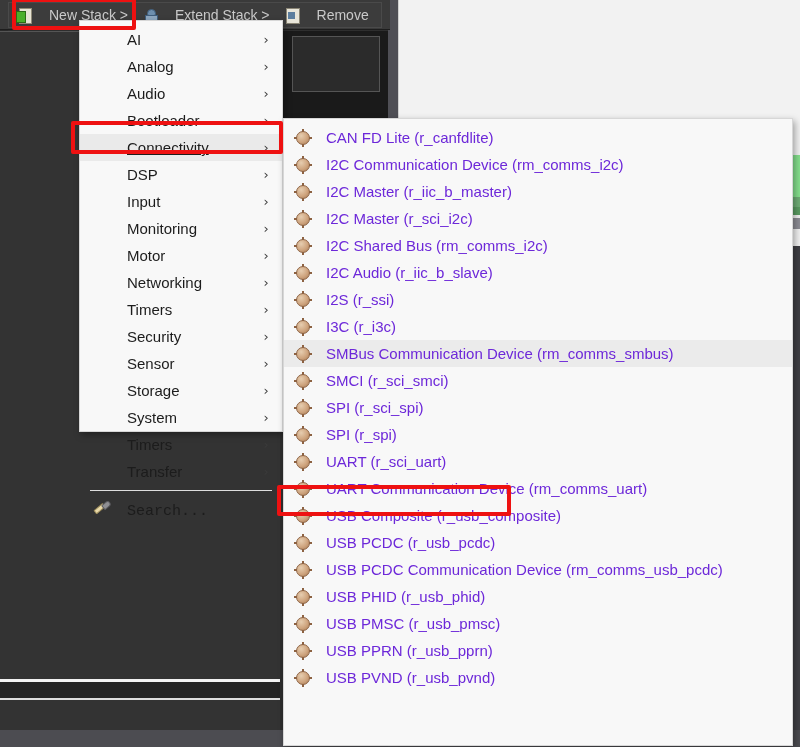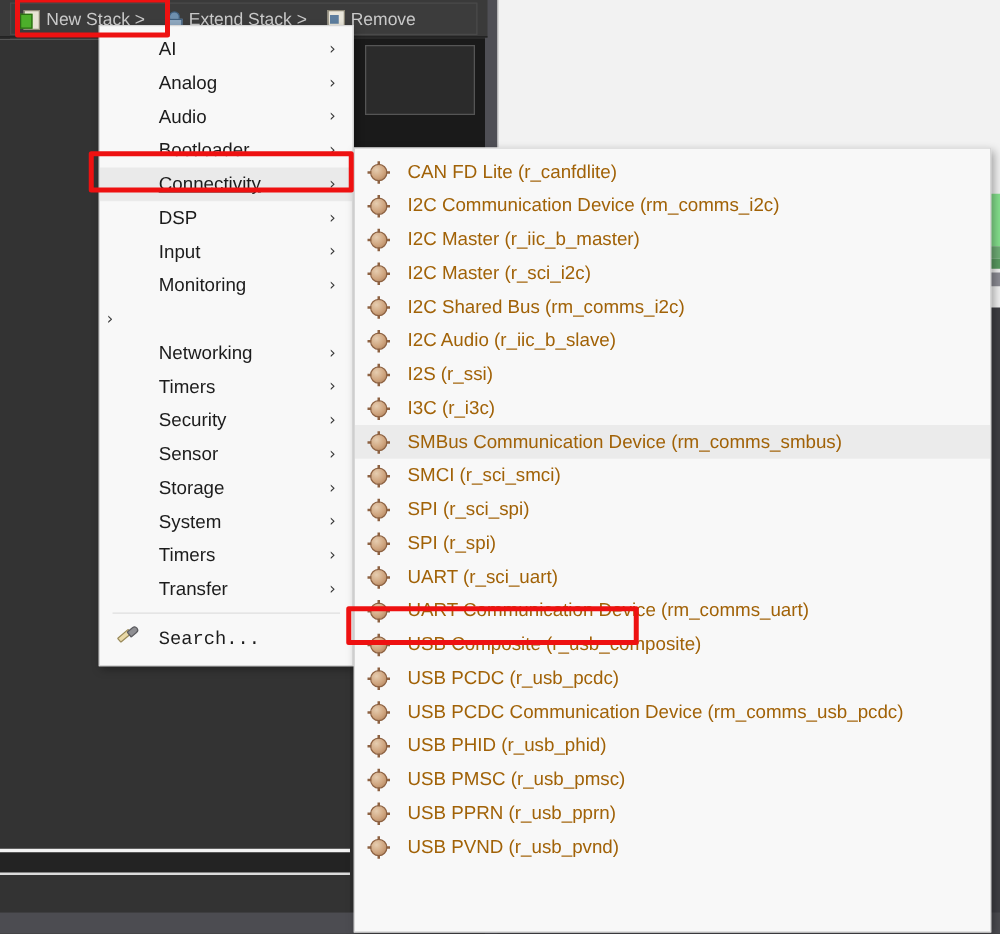--- a/index.html
+++ b/index.html
@@ -16,21 +16,21 @@
     border-bottom: 1px solid #1d1d1d;
     display: flex; align-items: center;
   }
   .toolbar-inner {
     position: absolute; left: 8px; top: 2px; width: 374px; height: 26px;
     background: #3c3c3c;
     border: 1px solid #4a4a4a;
     display: flex; align-items: center;
   }
   .tb-btn {
-    display: flex; align-items: center; gap: 5px;
+    display: flex; align-items: center; gap: 17px;
     height: 24px; padding: 0 7px;
     color: #c9c9c9; font-size: 14px; white-space: nowrap;
   }
   .tb-ico { width: 16px; height: 16px; position: relative; flex: 0 0 16px; }
 
   .ico-newstack::before {
     content: ""; position: absolute; left: 3px; top: 1px;
     width: 11px; height: 14px; background: #e8e4d4;
     border: 1px solid #8f8a77;
   }
@@ -126,21 +126,21 @@
     position: absolute; left: 388px; top: 0; width: 10px; height: 747px;
     background: #4f4f55;
   }
   .edge-black {
     position: absolute; left: 0; top: 0; width: 8px; height: 31px;
     background: #2a2a2a;
   }
 
   
   .menu-primary {
-    position: absolute; left: 79px; top: 20px; width: 204px; height: 513px;
+    position: absolute; left: 79px; top: 20px; width: 204px; height: 412px;
     background: #f8f8f8;
     border: 1px solid #d7d7d7;
     box-shadow: 2px 3px 7px rgba(0,0,0,0.35);
     padding: 5px 0 4px 0;
   }
   .mi {
     position: relative;
     height: 27px;
     display: flex; align-items: center;
     padding: 0 8px 0 0;
@@ -180,21 +180,21 @@
   
   .menu-sub {
     position: absolute; left: 283px; top: 118px; width: 510px; height: 628px;
     background: #f8f8f8;
     border: 1px solid #d7d7d7;
     box-shadow: 2px 3px 7px rgba(0,0,0,0.35);
     padding: 5px 0 6px 0;
   }
   .si {
     height: 27px; display: flex; align-items: center;
-    font-size: 15px; color: #a16207;
+    font-size: 15px; color: #6d28d9;
     padding-left: 10px;
     cursor: default;
   }
   .si.hover { background: #ebebeb; }
   .si-ico {
     position: relative; width: 18px; height: 18px; flex: 0 0 18px;
     margin-right: 14px;
   }
   .si-ico .disc {
     position: absolute; left: 2px; top: 2px; width: 14px; height: 14px;
@@ -287,20 +287,21 @@
       </div>
       <div class="mi">
         <span class="mi-label">Input</span>
         <span class="chev">›</span>
       </div>
       <div class="mi">
         <span class="mi-label">Monitoring</span>
         <span class="chev">›</span>
       </div>
       <div class="mi">
+        <span class="mi-label">Motor</span>
         <span class="chev">›</span>
       </div>
       <div class="mi">
         <span class="mi-label">Networking</span>
         <span class="chev">›</span>
       </div>
       <div class="mi">
         <span class="mi-label">Timers</span>
         <span class="chev">›</span>
       </div>

